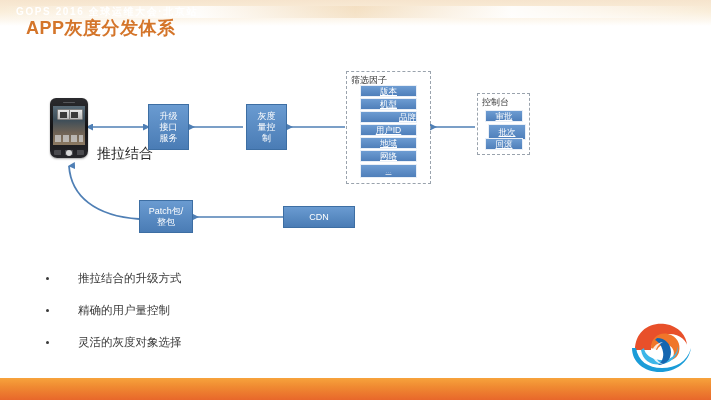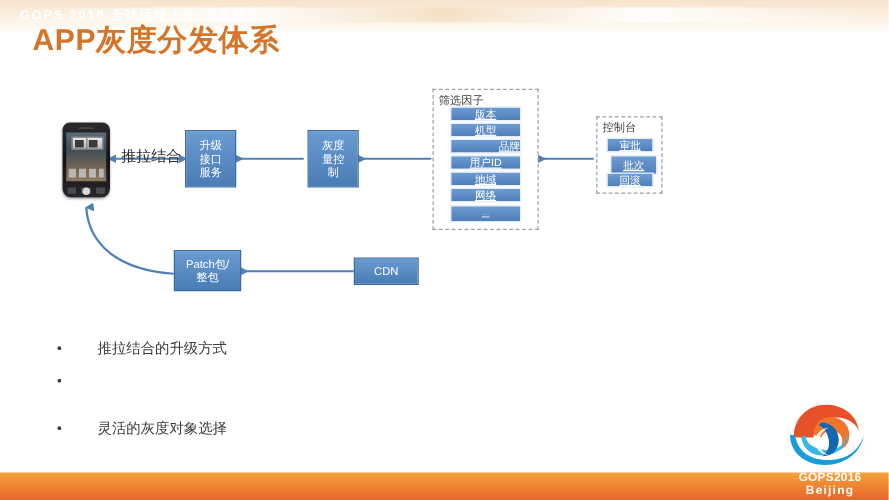--- a/index.html
+++ b/index.html
@@ -18,21 +18,21 @@
     position:absolute;left:0;top:0;width:711px;height:26px;
     background:linear-gradient(180deg,#f6e4cd 0%,#faeeda 45%,#fdf8f0 80%,#ffffff 100%);
   }
   .top-band:after{
     content:"";position:absolute;left:0;top:6px;width:711px;height:12px;
     background:linear-gradient(90deg,rgba(255,255,255,0) 0%,rgba(255,255,255,.85) 28%,rgba(240,215,180,.55) 50%,rgba(255,255,255,.9) 72%,rgba(255,255,255,0) 100%);
   }
   
   .title{
     position:absolute;left:26px;top:16px;
-    font-size:24px;font-weight:bold;color:#d4752a;
+    font-size:18px;font-weight:bold;color:#d4752a;
     letter-spacing:.5px;white-space:nowrap;
   }
   
   .box{
     position:absolute;box-sizing:border-box;
     background:#5486c0;border:1px solid #3d6ea3;
     color:#ffffff;font-size:9px;line-height:11px;
     display:flex;align-items:center;justify-content:center;
     text-align:center;
   }
@@ -54,22 +54,23 @@
     background:linear-gradient(180deg,#6d9cd2 0%,#4f7fba 100%);
     border:1px solid #e9eff7;
     color:#ffffff;font-size:8.5px;line-height:10px;
     display:flex;align-items:center;justify-content:center;text-align:center;text-decoration:underline;
   }
   .pill.faint{color:rgba(255,255,255,.65);font-size:6px;}
   
   .arrowlayer{position:absolute;left:0;top:0;width:711px;height:400px;}
   
   .edge-label{
-    position:absolute;font-size:12px;color:#2b2b2b;white-space:nowrap;
+    position:absolute;font-size:14px;color:#2b2b2b;white-space:nowrap;
     background:transparent;
+    margin-top:28px;
   }
   
   .phone{
     position:absolute;left:50px;top:98px;width:38px;height:60px;
   }
   .phone .body{
     position:absolute;left:0;top:0;width:38px;height:60px;
     background:linear-gradient(180deg,#2b2b2e 0%,#141416 48%,#26262a 100%);
     border-radius:6px 6px 7px 7px;
     box-shadow:0 1px 2px rgba(0,0,0,.35);
@@ -204,21 +205,21 @@
     </div>
   </div>
 
   <div class="box grad" style="left:139px;top:200px;width:54px;height:33px;">
     <div>
       <span>Patch包/</span>
       <span>整包</span>
     </div>
   </div>
 
-  <div class="box grad" style="left:283px;top:206px;width:52px;height:22px;">
+  <div class="box grad" style="left:283px;top:206px;width:72px;height:22px;">
     <div>
       <span>CDN</span>
     </div>
   </div>
 
   <div class="dashgroup" style="left:346px;top:71px;width:85px;height:113px;">
     <div class="ghead">筛选因子</div>
   </div>
   <div class="pill" style="left:360px;top:85px;width:57px;height:12px;">
     <span>版本</span>
@@ -254,37 +255,34 @@
   <div class="pill" style="left:485px;top:138px;width:38px;height:12px;">
     <span>回滚</span>
   </div>
 
   <div class="bullet-row" style="left:46px;top:271px;">
     <span class="bullet-dot"></span>
     <span class="bullet-text">推拉结合的升级方式</span>
   </div>
   <div class="bullet-row" style="left:46px;top:303px;">
     <span class="bullet-dot"></span>
+    <span class="bullet-text">精确的用户量控制</span>
   </div>
   <div class="bullet-row" style="left:46px;top:335px;">
     <span class="bullet-dot"></span>
     <span class="bullet-text">灵活的灰度对象选择</span>
   </div>
 
   <svg class="logo" viewBox="0 0 74 60" width="74" height="60">
     <g>
       <path d="M8,32 C8,14 22,4 38,6 C52,8 60,18 60,28 C60,24 54,16 42,16 C30,16 24,24 24,32 Z" fill="#e8502a"></path>
       <path d="M24,30 C24,20 32,14 41,16 C50,18 54,26 52,34 C51,38 48,41 44,42 C48,38 48,31 43,28 C38,25 32,27 30,32 Z" fill="#f0762a"></path>
       <path d="M5,30 C5,44 17,54 33,54 C49,54 62,44 64,30 C60,44 49,50 35,50 C21,50 11,43 9,30 Z" fill="#1a9cd8"></path>
       <path d="M14,32 C16,44 26,48 36,46 C46,44 52,36 51,28 C50,38 42,43 33,42 C24,41 18,37 17,30 Z" fill="#3cb6e8"></path>
       <path d="M30,20 C38,20 44,26 44,34 C44,42 38,47 31,47 C35,44 37,39 36,34 C35,28 32,24 28,22 Z" fill="#1566b0"></path>
       <path d="M36,24 C30,27 27,33 29,39 C30,43 33,45 36,46 C30,46 25,41 25,35 C25,30 29,25 36,24 Z" fill="#ffffff" opacity="0.85"></path>
     </g>
   </svg>
 
   <div class="footer"></div>
   <div class="footer-text">GOPS 2016 全球运维大会·北京站</div>
-  <div class="logo-cap">
-    <span class="l1">GOPS2016</span>
-    <span class="l2">Beijing</span>
-  </div>
 
 </div>
 
 </body></html>

